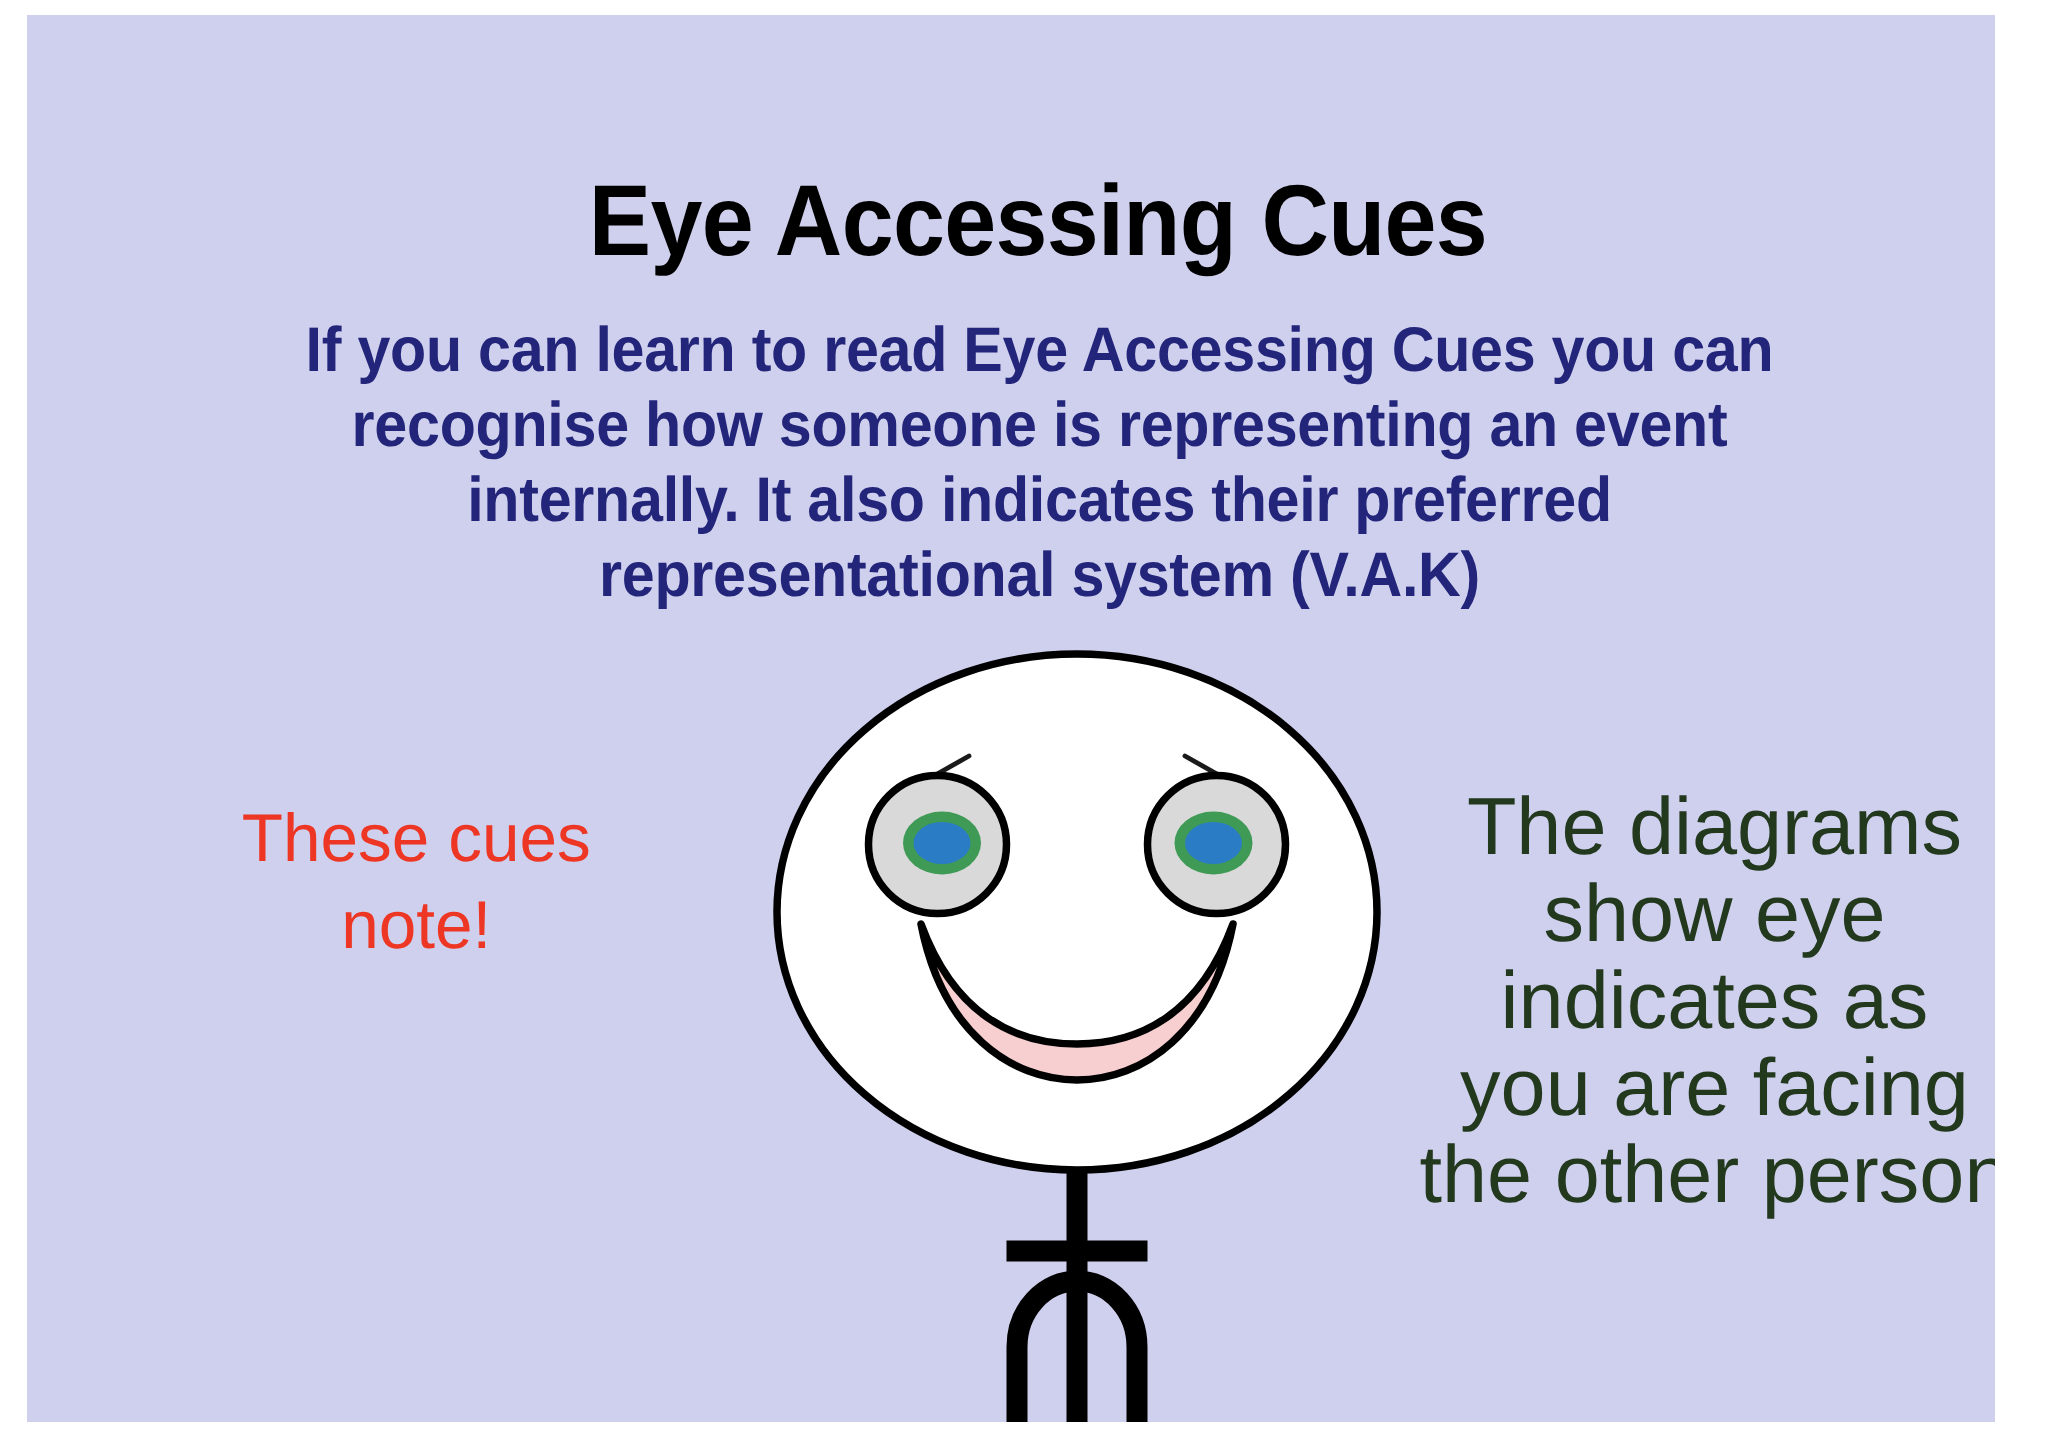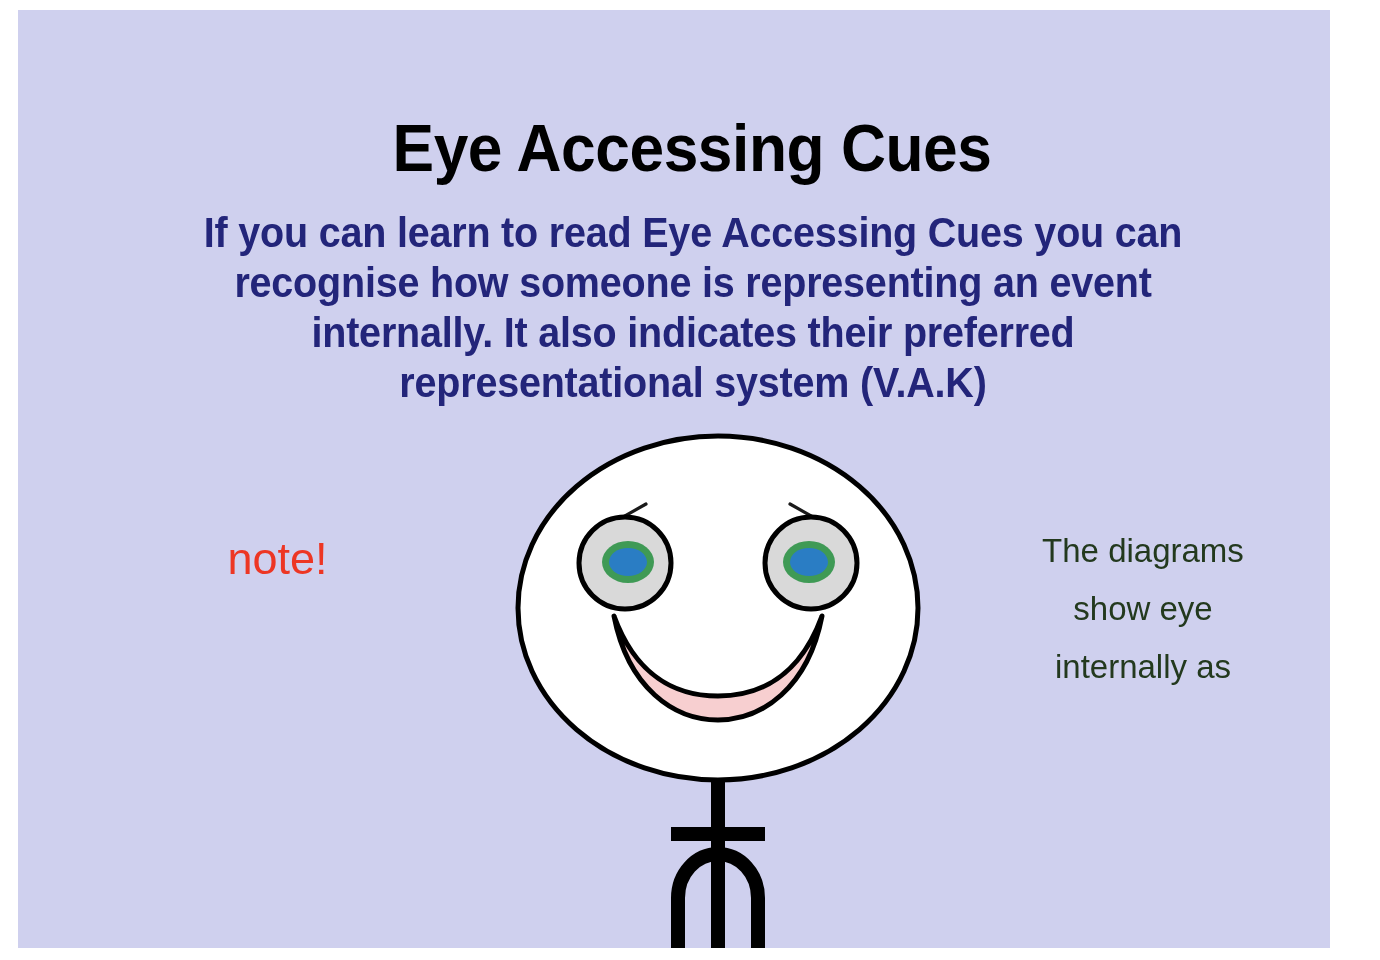--- a/index.html
+++ b/index.html
@@ -89,21 +89,21 @@
 
   
   .caption-block {
     position: absolute;
     left: 920px;
     top: 512px;
     width: 410px;
     text-align: center;
     font-family: "Liberation Sans", sans-serif;
     font-weight: normal;
-    font-size: 33px;
+    font-size: 54px;
     line-height: 58px;
     color: #23391e;
   }
   .caption-block .ln { display: block; white-space: nowrap; }
 
   
   .figure {
     position: absolute;
     left: 460px;
     top: 410px;
@@ -121,28 +121,31 @@
 
   <div class="subtitle">
     <span class="ln">If you can learn to read Eye Accessing Cues you can</span>
     <span class="ln">recognise how someone is representing an event</span>
     <span class="ln">internally. It also indicates their preferred</span>
     <span class="ln">representational system (V.A.K)</span>
   </div>
 
   <div class="note-block">
     <div class="note-body">
+      <span class="ln">These cues</span>
       <span class="ln">note!</span>
     </div>
   </div>
 
   <div class="caption-block">
     <span class="ln">The diagrams</span>
     <span class="ln">show eye</span>
-    <span class="ln">internally as</span>
+    <span class="ln">indicates as</span>
+    <span class="ln">you are facing</span>
+    <span class="ln">the other person</span>
   </div>
 
   <div class="figure">
     <svg width="480" height="528" viewBox="0 0 480 528" xmlns="http://www.w3.org/2000/svg">
 
       <g>
         <rect x="233" y="340" width="14" height="198" fill="#000000"></rect>
 
         <rect x="193" y="407" width="94" height="14" fill="#000000"></rect>
 

